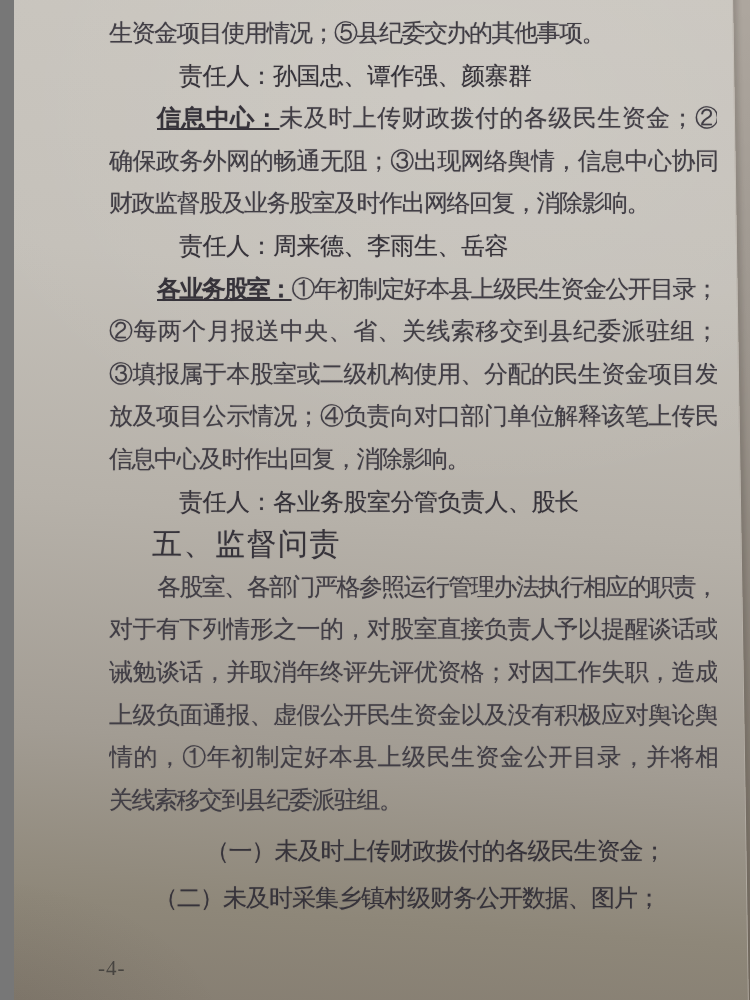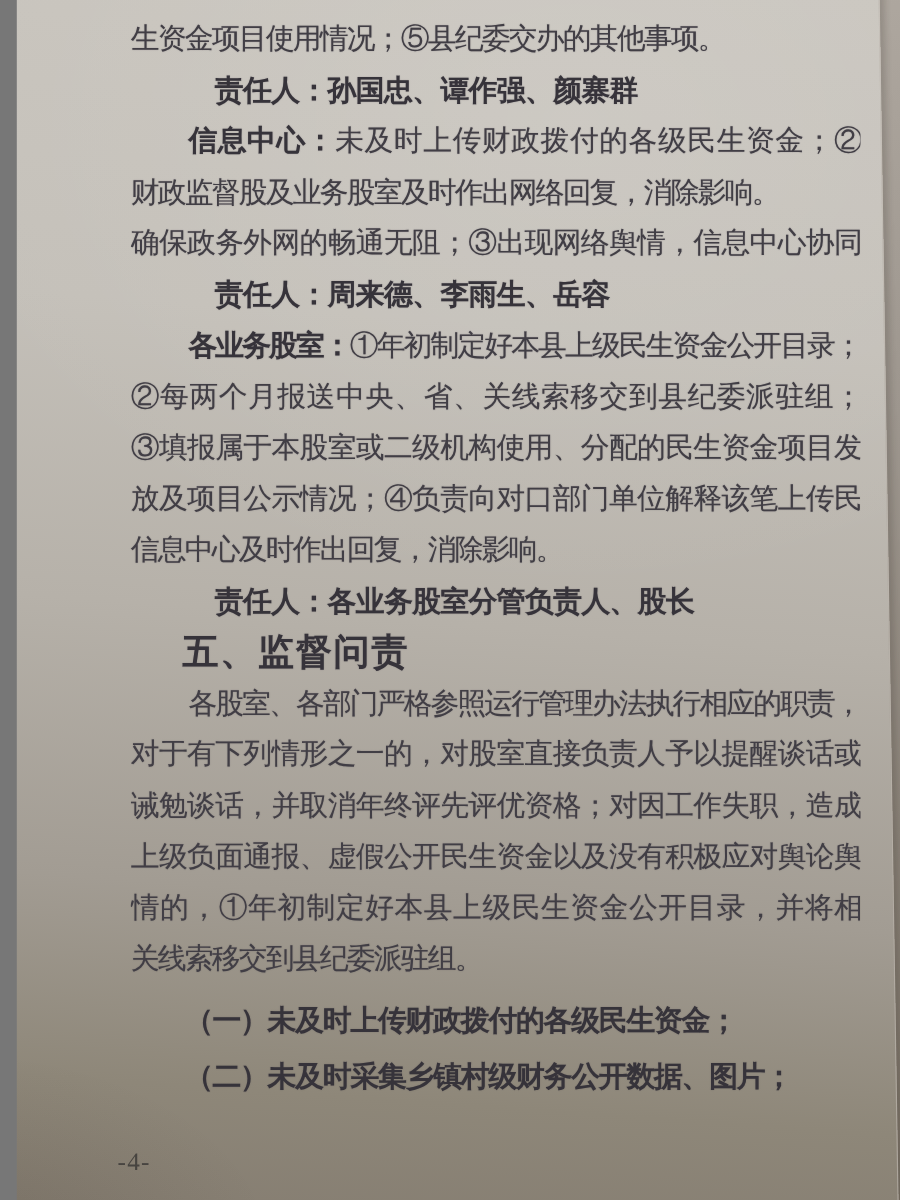--- a/index.html
+++ b/index.html
@@ -44,48 +44,48 @@
   }
   .fill {
     white-space: normal;
     letter-spacing: -2px;
     text-align: justify;
     text-align-last: justify;
     text-justify: inter-character;
     overflow: hidden;
   }
   .indent { text-indent: 48px; }
-  .bold { font-weight: bold; color: #36333a; }
-  .lbl  { font-weight: bold; color: #36333a; }
+  .bold { font-weight: normal; color: #36333a; }
+  .lbl  { font-weight: bold; color: #36333a; text-decoration: underline; }
   .resp { margin-left: 70px; letter-spacing: -0.5px; }
   .head { margin-left: 43px; font-size: 30px; letter-spacing: 1.5px; }
   .item { margin-left: 45px; letter-spacing: -1px; }
-  .gap1 { margin-top: 9px; }
+  .gap1 { margin-top: 9px; text-align: center; }
   .gap2 { margin-top: 4px; }
   #page-number {
     position: absolute;
     left: 84px;
     top: 956px;
     font-size: 21px;
     letter-spacing: 1px;
     color: #474440;
   }
 </style>
 </head>
 <body>
 
 <div id="photo">
   <div id="paper-edge"></div>
 
   <div id="text-block">
     <div class="line"><span>生资金项目使用情况；⑤县纪委交办的其他事项。</span></div>
     <div class="line bold resp"><span>责任人：孙国忠、谭作强、颜寨群</span></div>
     <div class="line fill indent"><span class="lbl">信息中心：</span><span>未及时上传财政拨付的各级民生资金；②</span></div>
+    <div class="line fill"><span>确保政务外网的畅通无阻；③出现网络舆情，信息中心协同</span></div>
     <div class="line"><span>财政监督股及业务股室及时作出网络回复，消除影响。</span></div>
-    <div class="line fill"><span>确保政务外网的畅通无阻；③出现网络舆情，信息中心协同</span></div>
     <div class="line bold resp"><span>责任人：周来德、李雨生、岳容</span></div>
     <div class="line fill indent"><span class="lbl">各业务股室：</span><span>①年初制定好本县上级民生资金公开目录；</span></div>
     <div class="line fill"><span>②每两个月报送中央、省、关线索移交到县纪委派驻组；</span></div>
     <div class="line fill"><span>③填报属于本股室或二级机构使用、分配的民生资金项目发</span></div>
     <div class="line fill"><span>放及项目公示情况；④负责向对口部门单位解释该笔上传民</span></div>
     <div class="line"><span>信息中心及时作出回复，消除影响。</span></div>
     <div class="line bold resp"><span>责任人：各业务股室分管负责人、股长</span></div>
     <div class="line bold head"><span>五、监督问责</span></div>
     <div class="line fill indent"><span>各股室、各部门严格参照运行管理办法执行相应的职责，</span></div>
     <div class="line fill"><span>对于有下列情形之一的，对股室直接负责人予以提醒谈话或</span></div>

